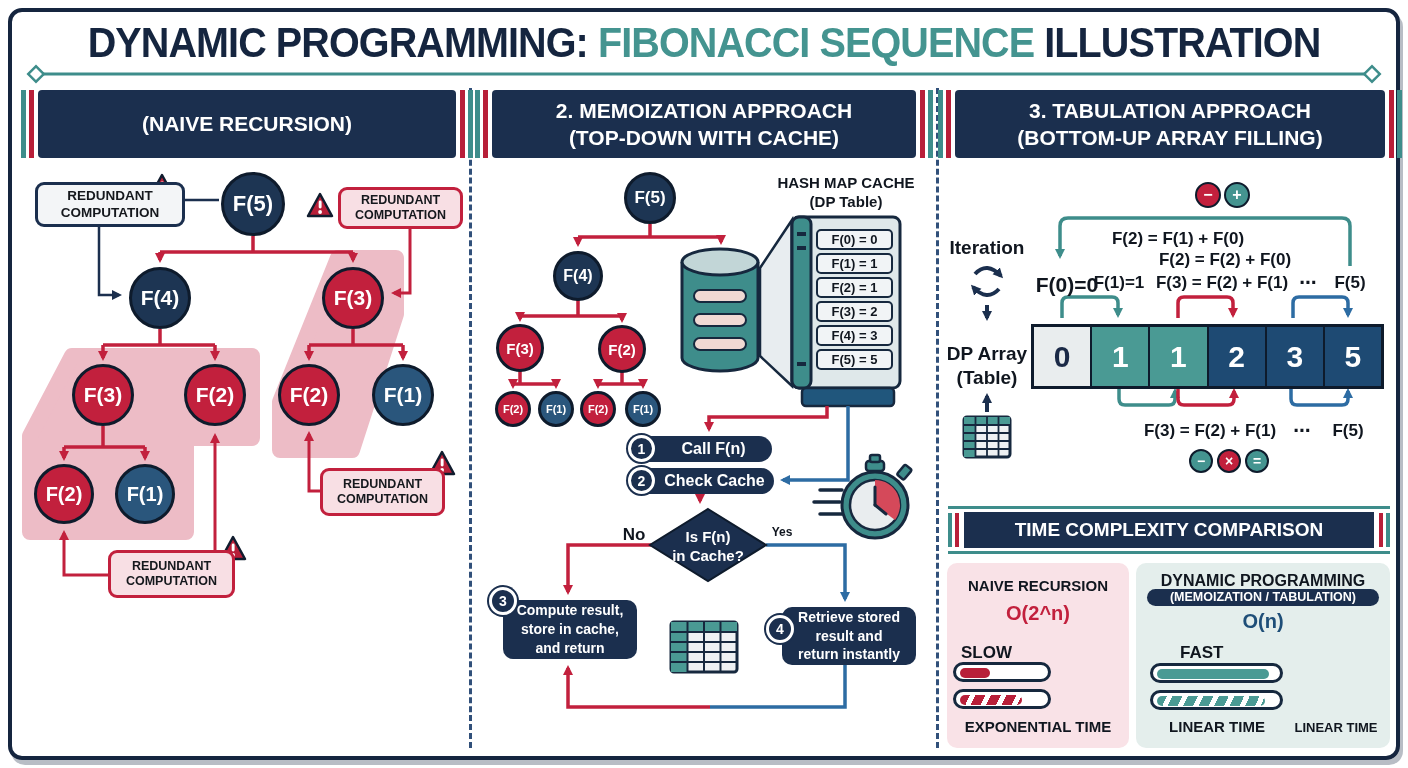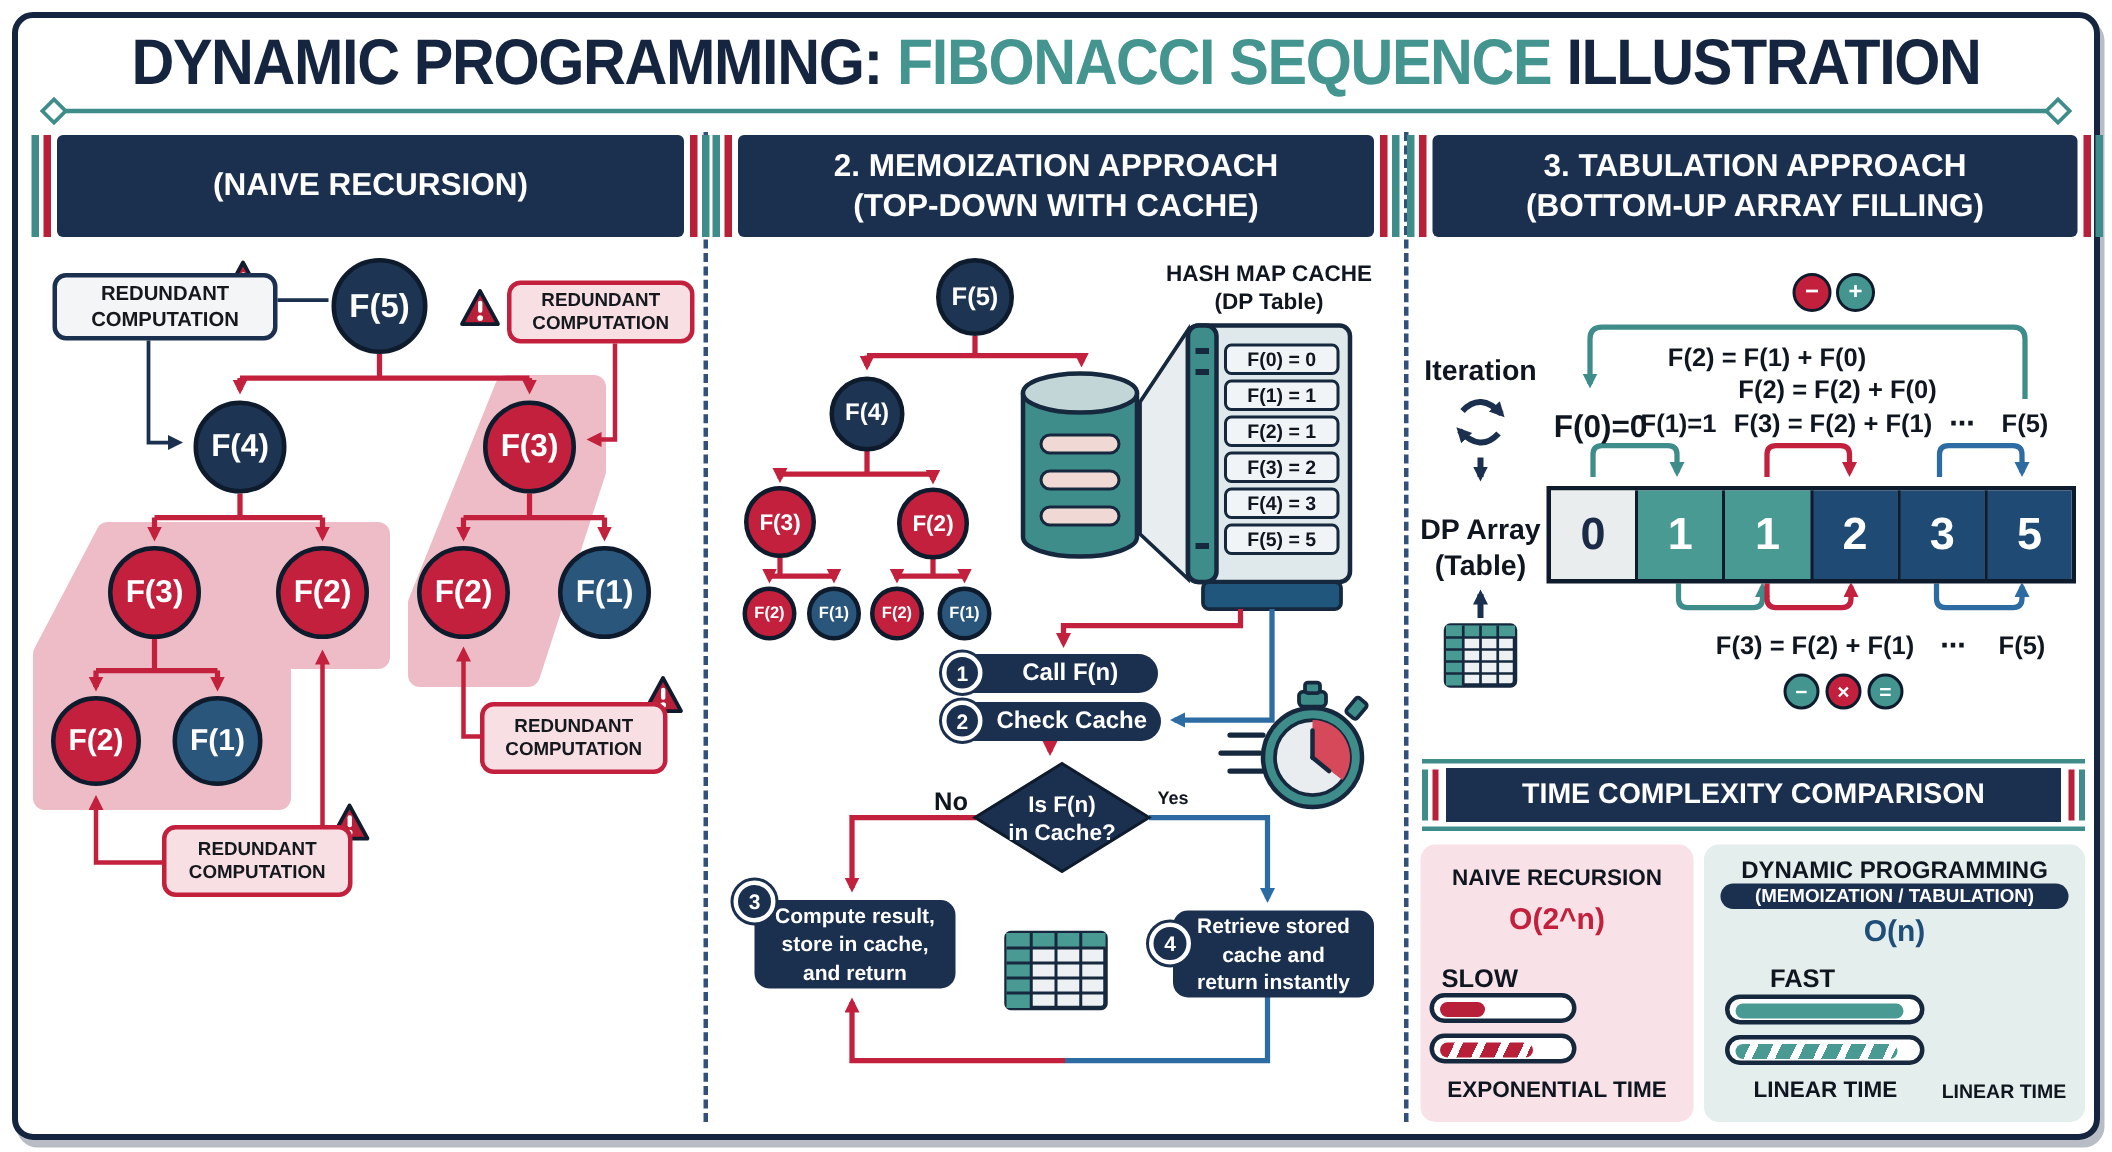--- a/index.html
+++ b/index.html
@@ -333,21 +333,21 @@
   <div class="txt" style="left:762px;top:525px;width:40px;font-size:12px;">Yes</div>
 
   <div class="stepbox" style="left:503px;top:600px;width:134px;height:59px;">
     <div>Compute result,</div>
     <div>store in cache,</div>
     <div>and return</div>
   </div>
   <div class="badge" style="left:489px;top:587px;width:28px;height:28px;">3</div>
   <div class="stepbox" style="left:782px;top:607px;width:134px;height:58px;">
     <div>Retrieve stored</div>
-    <div>cache and</div>
+    <div>result and</div>
     <div>return instantly</div>
   </div>
   <div class="badge" style="left:766px;top:615px;width:28px;height:28px;">4</div>
 
   <div class="opcirc o-red" style="left:1195px;top:182px;width:26px;height:26px;font-size:16px;">−</div>
   <div class="opcirc o-teal" style="left:1224px;top:182px;width:26px;height:26px;font-size:16px;">+</div>
   <div class="txt" style="left:920px;top:236px;width:134px;font-size:19px;">Iteration</div>
   <div class="txt" style="left:1093px;top:228px;width:170px;font-size:17px;">F(2) = F(1) + F(0)</div>
   <div class="txt" style="left:1140px;top:249px;width:170px;font-size:17px;">F(2) = F(2) + F(0)</div>
   <div class="txt" style="left:1027px;top:272px;width:80px;font-size:21px;">F(0)=0</div>

